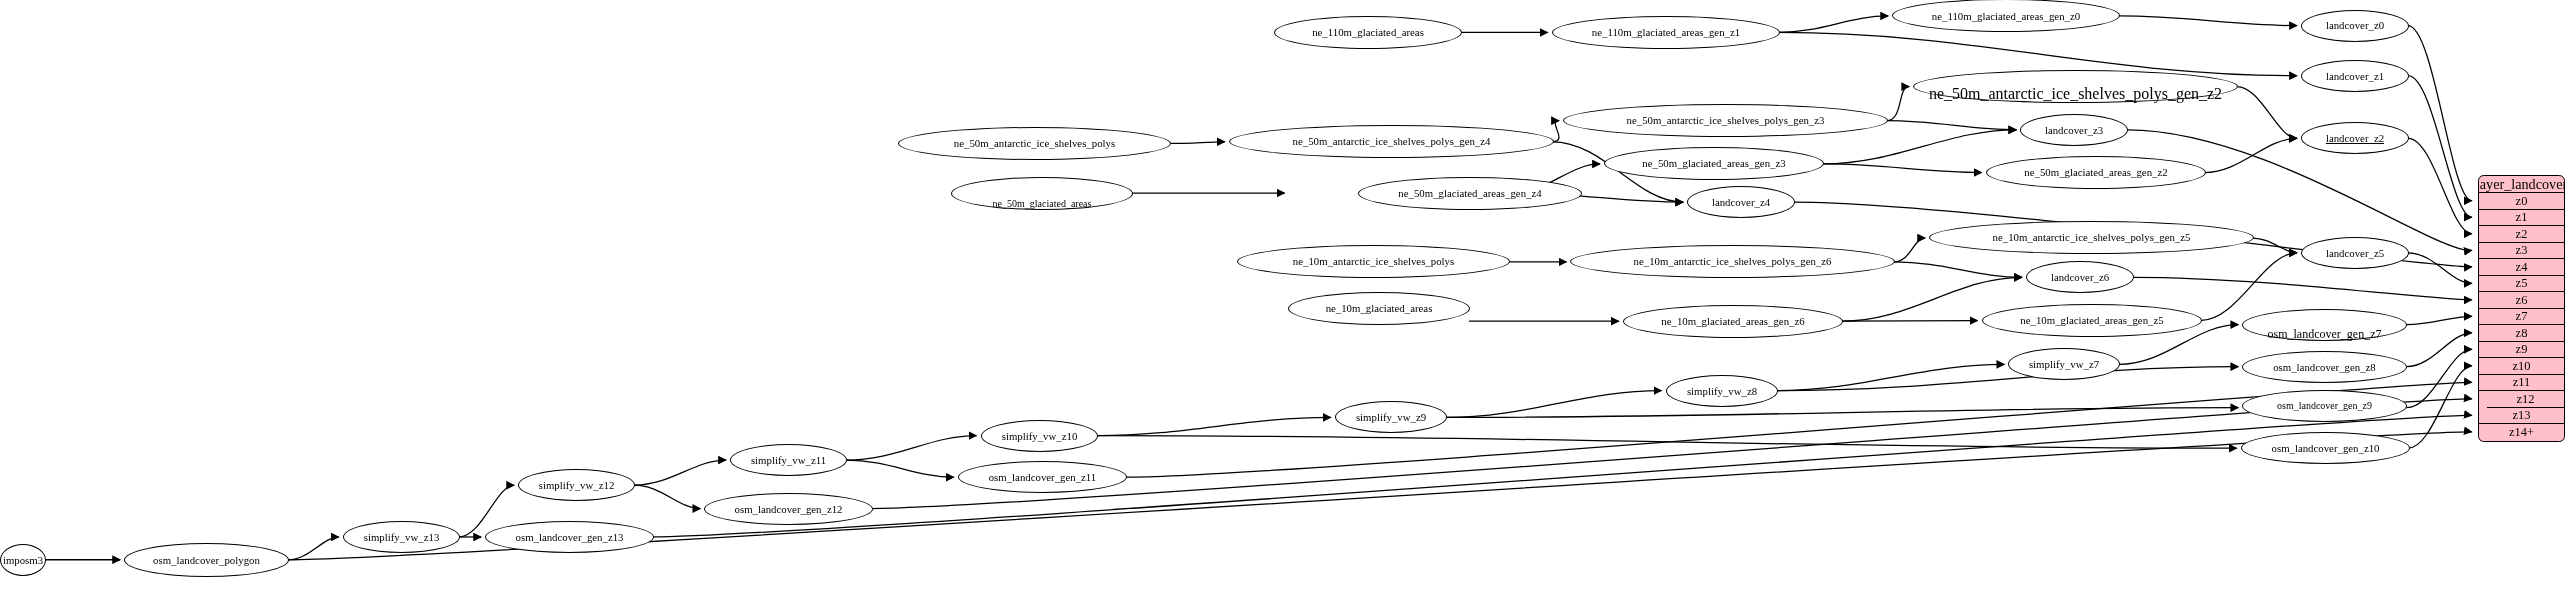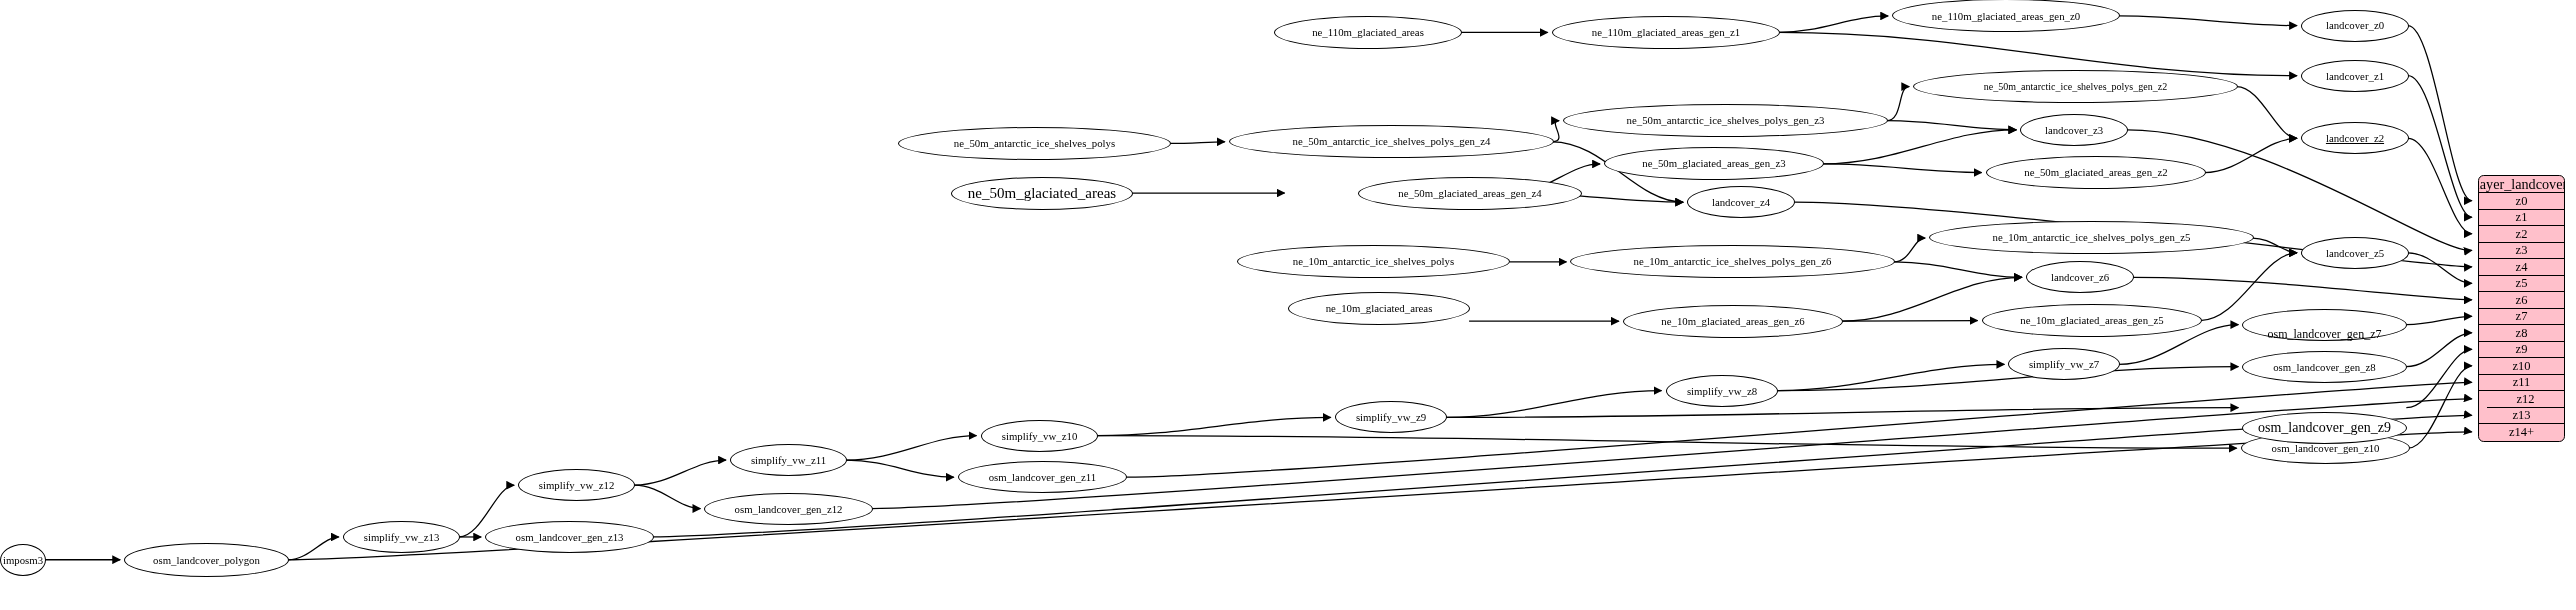--- a/index.html
+++ b/index.html
@@ -166,21 +166,21 @@
       </div>
       <div class="node" style="left: 1666px; top: 375px; width: 112px; height: 32px; font-size: 10.8px;">
         <span>simplify_vw_z8</span>
       </div>
       <div class="node" style="left: 2008px; top: 348px; width: 112px; height: 32px; font-size: 10.8px;">
         <span>simplify_vw_z7</span>
       </div>
       <div class="node" style="left: 2241px; top: 432px; width: 169px; height: 32px; font-size: 10.8px;">
         <span>osm_landcover_gen_z10</span>
       </div>
-      <div class="node" style="left: 2242px; top: 412px; width: 165px; height: 32px; font-size: 14px;">
+      <div class="node" style="left: 2242px; top: 390px; width: 165px; height: 32px; font-size: 10px;">
         <span>osm_landcover_gen_z9</span>
       </div>
       <div class="node" style="left: 2242px; top: 351px; width: 165px; height: 32px; font-size: 10.8px;">
         <span>osm_landcover_gen_z8</span>
       </div>
       <div class="node" style="left: 2242px; top: 309px; width: 165px; height: 32px; font-size: 12px; align-items: flex-end;">
         <span>osm_landcover_gen_z7</span>
       </div>
       <div class="node" style="left: 1274px; top: 16px; width: 188px; height: 33px; font-size: 10.8px;">
         <span>ne_110m_glaciated_areas</span>
@@ -202,24 +202,24 @@
       </div>
       <div class="node" style="left: 898px; top: 127px; width: 273px; height: 33px; font-size: 10.8px;">
         <span>ne_50m_antarctic_ice_shelves_polys</span>
       </div>
       <div class="node" style="left: 1229px; top: 125px; width: 325px; height: 33px; font-size: 10.8px;">
         <span>ne_50m_antarctic_ice_shelves_polys_gen_z4</span>
       </div>
       <div class="node" style="left: 1563px; top: 104px; width: 325px; height: 33px; font-size: 10.8px;">
         <span>ne_50m_antarctic_ice_shelves_polys_gen_z3</span>
       </div>
-      <div class="node" style="left: 1913px; top: 70px; width: 325px; height: 33px; font-size: 10px;">
+      <div class="node" style="left: 1913px; top: 70px; width: 325px; height: 33px; font-size: 16px; align-items: flex-end;">
         <span>ne_50m_antarctic_ice_shelves_polys_gen_z2</span>
       </div>
-      <div class="node" style="left: 951px; top: 177px; width: 182px; height: 33px; font-size: 15px;">
+      <div class="node" style="left: 951px; top: 177px; width: 182px; height: 33px; font-size: 10px; align-items: flex-end;">
         <span>ne_50m_glaciated_areas</span>
       </div>
       <div class="node" style="left: 1358px; top: 177px; width: 224px; height: 33px; font-size: 10.8px;">
         <span>ne_50m_glaciated_areas_gen_z4</span>
       </div>
       <div class="node" style="left: 1604px; top: 147px; width: 220px; height: 33px; font-size: 10.8px;">
         <span>ne_50m_glaciated_areas_gen_z3</span>
       </div>
       <div class="node" style="left: 1986px; top: 156px; width: 220px; height: 33px; font-size: 10.8px;">
         <span>ne_50m_glaciated_areas_gen_z2</span>

